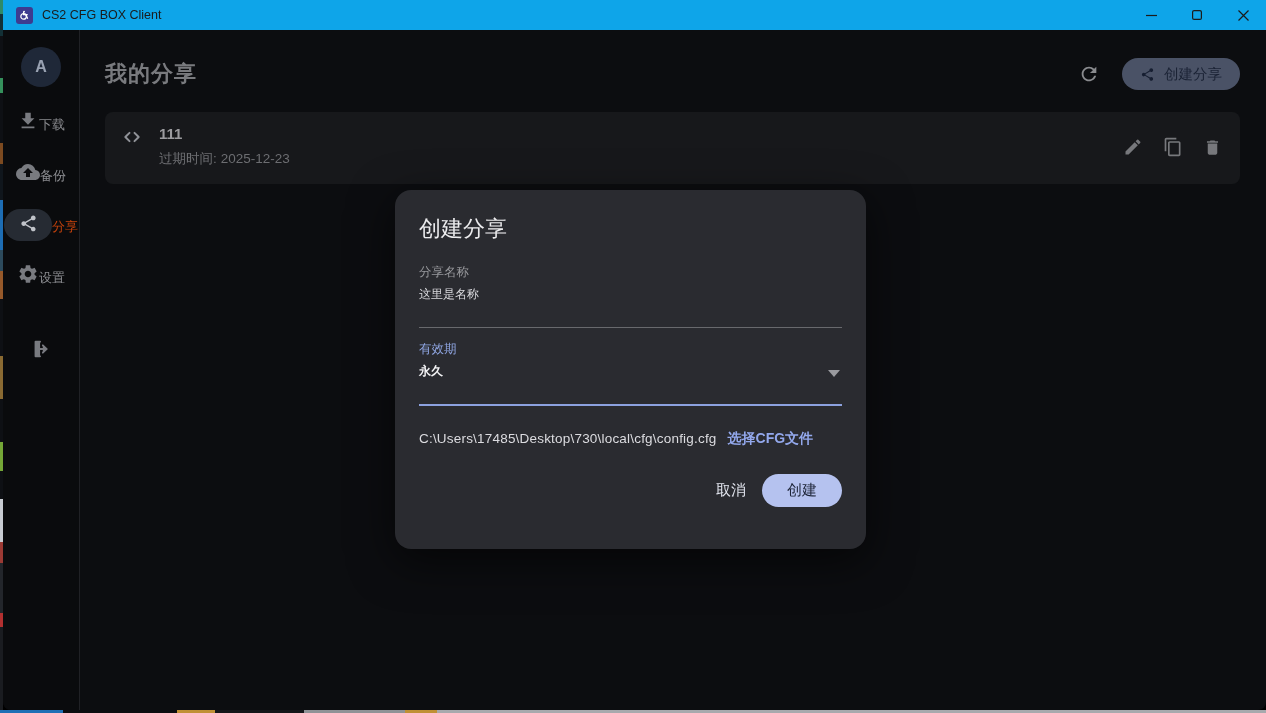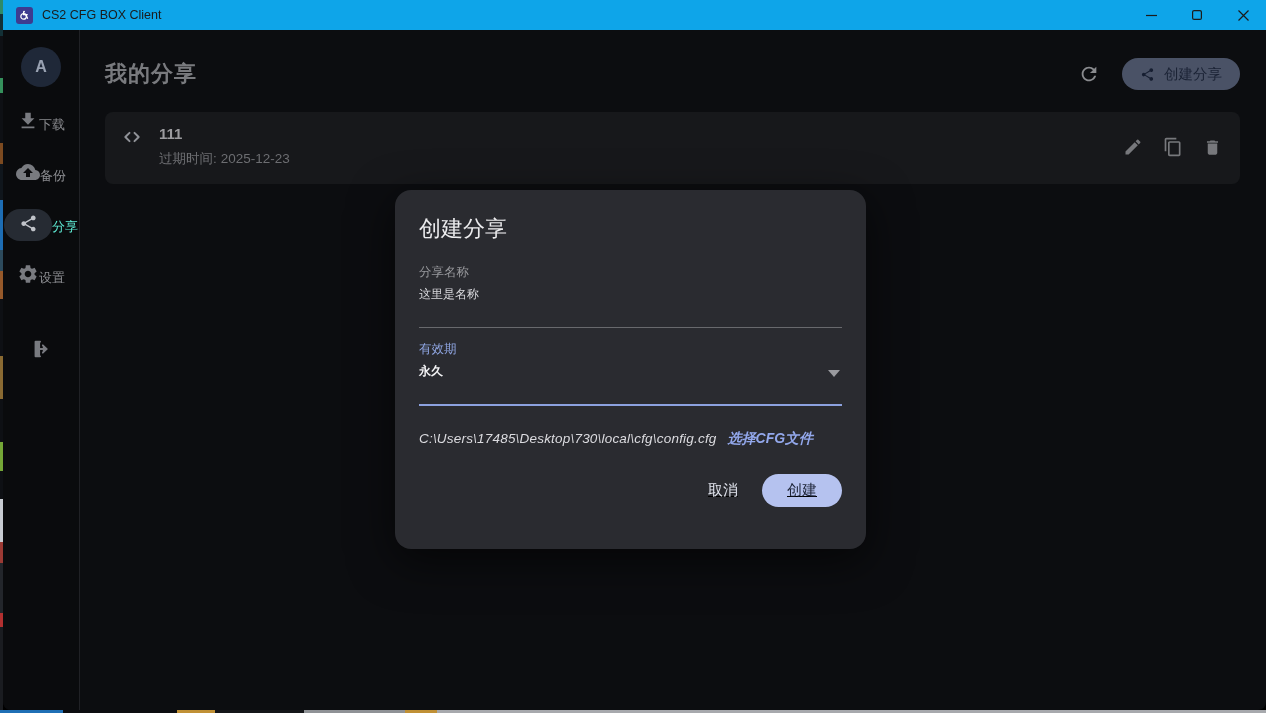--- a/index.html
+++ b/index.html
@@ -61,21 +61,21 @@
   }
   .nav-item {
     display: flex; flex-direction: row; align-items: center;
     margin-bottom: 19px; cursor: default;
   }
   .nav-icon-wrap { height: 32px; display: flex; align-items: center; justify-content: center; }
   .nav-item.active .nav-icon-wrap { background: #262b33; width: 48px; border-radius: 16px; }
   .nav-icon-wrap svg { fill: #797b80; }
   .nav-item.active .nav-icon-wrap svg { fill: #c0c3c9; }
   .nav-label { font-size: 13px; color: #8b8c90; margin-top: 3px; }
-  .nav-item.active .nav-label { color: #5eead4; }
+  .nav-item.active .nav-label { color: #c2410c; }
   .logout-btn { margin-top: 24px; }
 
   
   .main { flex: 1; padding: 28px 26px 12px 25px; position: relative; }
   .main-header { display: flex; align-items: center; margin-bottom: 22px; }
   .page-title { font-size: 22px; font-weight: bold; color: #797a7e; flex: 1; letter-spacing: 1px; }
   .refresh-btn { width: 22px; height: 22px; margin-right: 22px; cursor: default; }
   .refresh-btn svg { fill: #8a8b8f; }
   .create-share-btn {
     height: 32px; border-radius: 16px; background: #4a5266; border: none;
@@ -115,24 +115,24 @@
   .field.select .field-label { color: #8ea4e0; }
   .field.select .field-value {
     font-weight: bold; color: #f4f4f6; border-bottom: 2px solid #8ca1de;
     position: relative;
   }
   .caret-down {
     position: absolute; right: 2px; top: 7px; width: 0; height: 0;
     border-left: 6px solid transparent; border-right: 6px solid transparent;
     border-top: 7px solid #9a9b9f;
   }
-  .file-row { margin-top: 24px; display: flex; align-items: baseline; font-style: italic; }
+  .file-row { margin-top: 24px; display: flex; align-items: baseline; }
   .file-path { font-size: 13.5px; color: #dcdce0; letter-spacing: 0.2px; }
   .choose-file-link { font-size: 14px; font-weight: 600; color: #93a8ec; margin-left: 11px; cursor: default; text-align: right; }
-  .modal-actions { display: flex; justify-content: flex-end; align-items: center; gap: 24px; margin-top: 26px; text-decoration: underline; }
+  .modal-actions { display: flex; justify-content: flex-end; align-items: center; gap: 16px; margin-top: 26px; }
   .cancel-btn { background: none; border: none; font-size: 15px; color: #e3e6ef; cursor: default; }
   .create-btn {
     border: none; background: #b5c2ef; color: #1c2336; font-size: 15px;
     height: 33px; padding: 0 25px; border-radius: 17px; cursor: default;
   }
 </style>
 </head>
 <body>
 
 <div class="desktop-left"></div>

